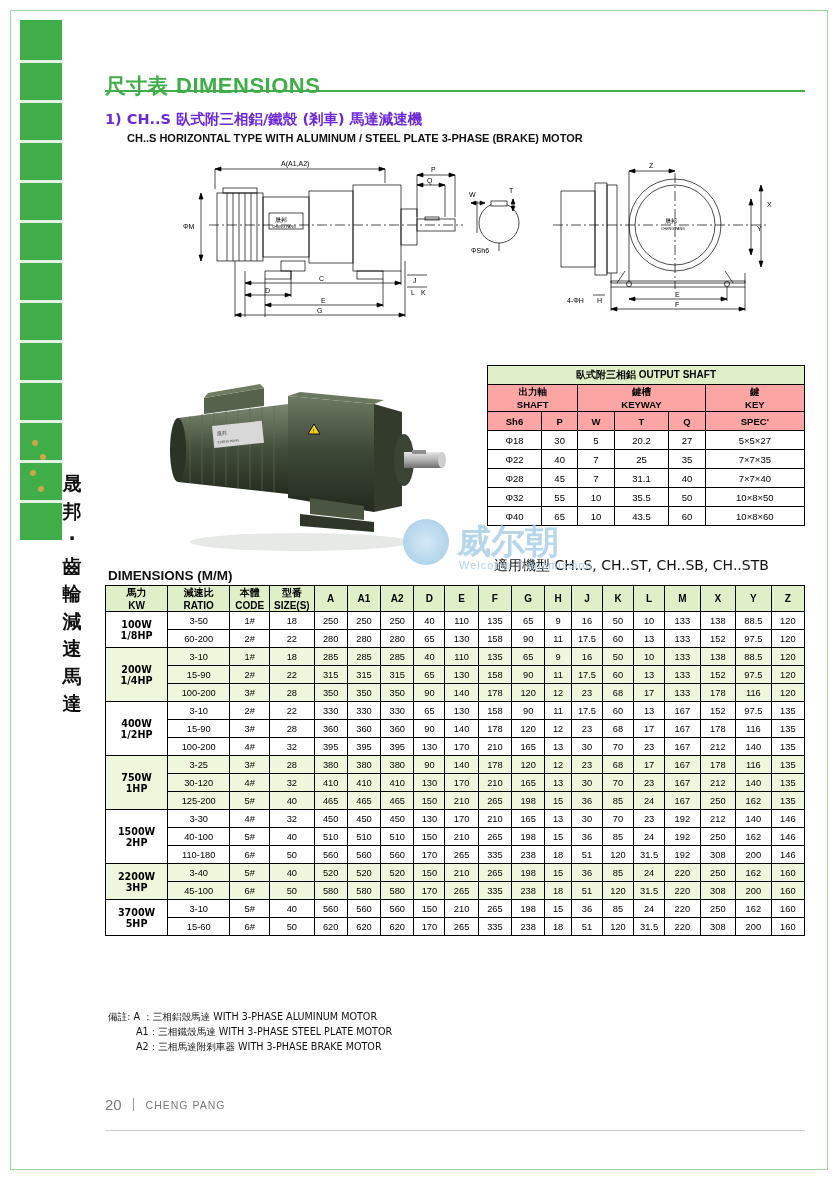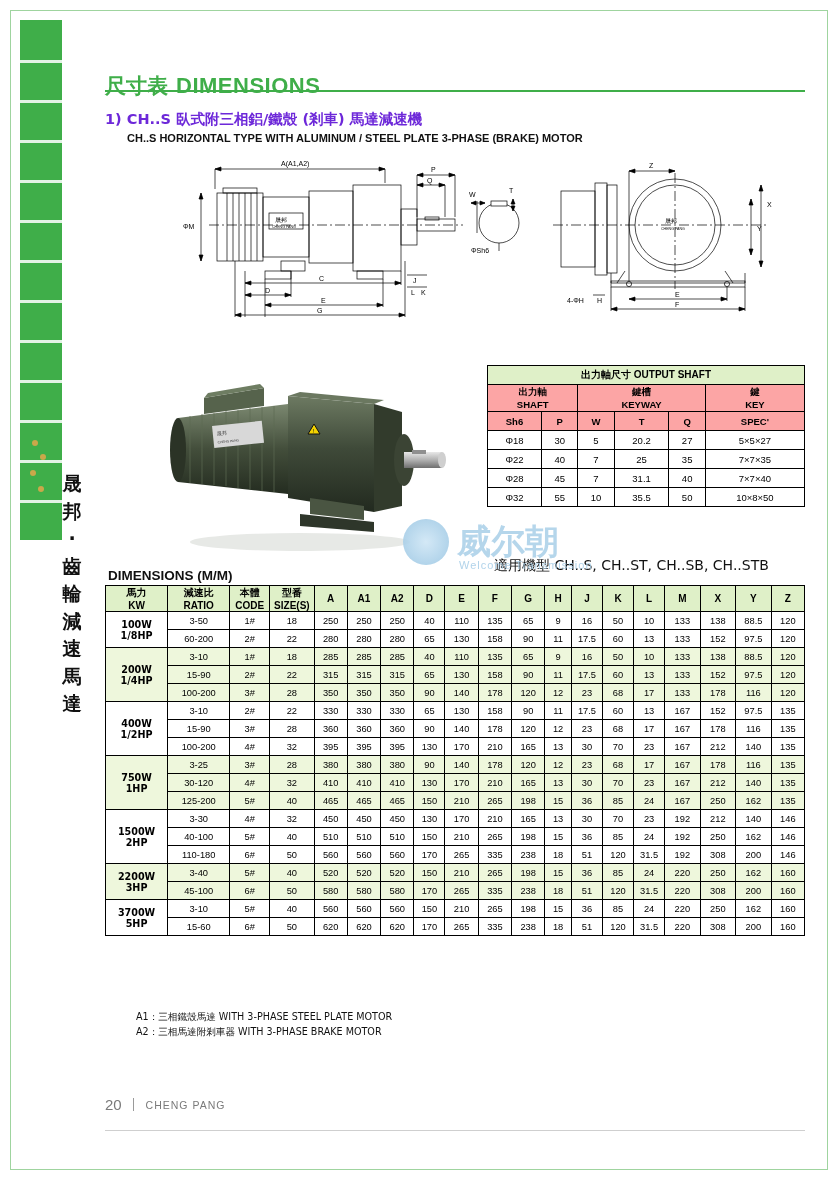--- a/index.html
+++ b/index.html
@@ -398,21 +398,21 @@
   <path d="M140,144 L214,152 L214,162 L140,156 Z" fill="#2e362a"></path>
 
   <ellipse cx="140" cy="172" rx="110" ry="9" fill="#cfd3cd" opacity=".5"></ellipse>
 </svg>
 </div>
 
 <table class="tbl-os">
   <tbody>
       <tr class="hdrrow">
     <td colspan="6">
-      <span class="cn">出力軸尺寸</span>
+      <span class="cn">臥式附三相鋁</span>
       <span>OUTPUT SHAFT</span>
     </td>
   </tr>
   <tr class="hdrrow2">
     <td colspan="2">
       <div class="cn">出力軸</div>
       <div>SHAFT</div>
     </td>
     <td colspan="3">
       <div class="cn">鍵槽</div>
@@ -458,20 +458,28 @@
       <td>7×7×40</td>
     </tr>
     <tr>
       <td>Φ32</td>
       <td>55</td>
       <td>10</td>
       <td>35.5</td>
       <td>50</td>
       <td>10×8×50</td>
     </tr>
+    <tr>
+      <td>Φ40</td>
+      <td>65</td>
+      <td>10</td>
+      <td>43.5</td>
+      <td>60</td>
+      <td>10×8×60</td>
+    </tr>
   </tbody>
 </table>
 <div class="os-note">適用機型 CH..S, CH..ST, CH..SB, CH..STB</div>
 
 <div class="wm">
   <div class="star"></div>
   <div class="t1">威尔朝</div>
   <div class="t2">Welcome Transmission</div>
 </div>
 
@@ -927,20 +935,22 @@
       <td class="white">31.5</td>
       <td class="white">220</td>
       <td class="white">308</td>
       <td class="white">200</td>
       <td class="white">160</td>
     </tr>
   </tbody>
 </table>
 
 <div class="notes">
+  <div><span>備註:</span>
+       <span>A ：三相鋁殼馬達 WITH 3-PHASE ALUMINUM MOTOR</span></div>
   <div class="ind">A1：三相鐵殼馬達 WITH 3-PHASE STEEL PLATE MOTOR</div>
   <div class="ind">A2：三相馬達附剎車器 WITH 3-PHASE BRAKE MOTOR</div>
 </div>
 
 <div class="footer">
   <span class="pg">20</span>
   <span class="bar"></span>
   <span class="nm">CHENG PANG</span>
 </div>
 <div class="footer-rule"></div>

